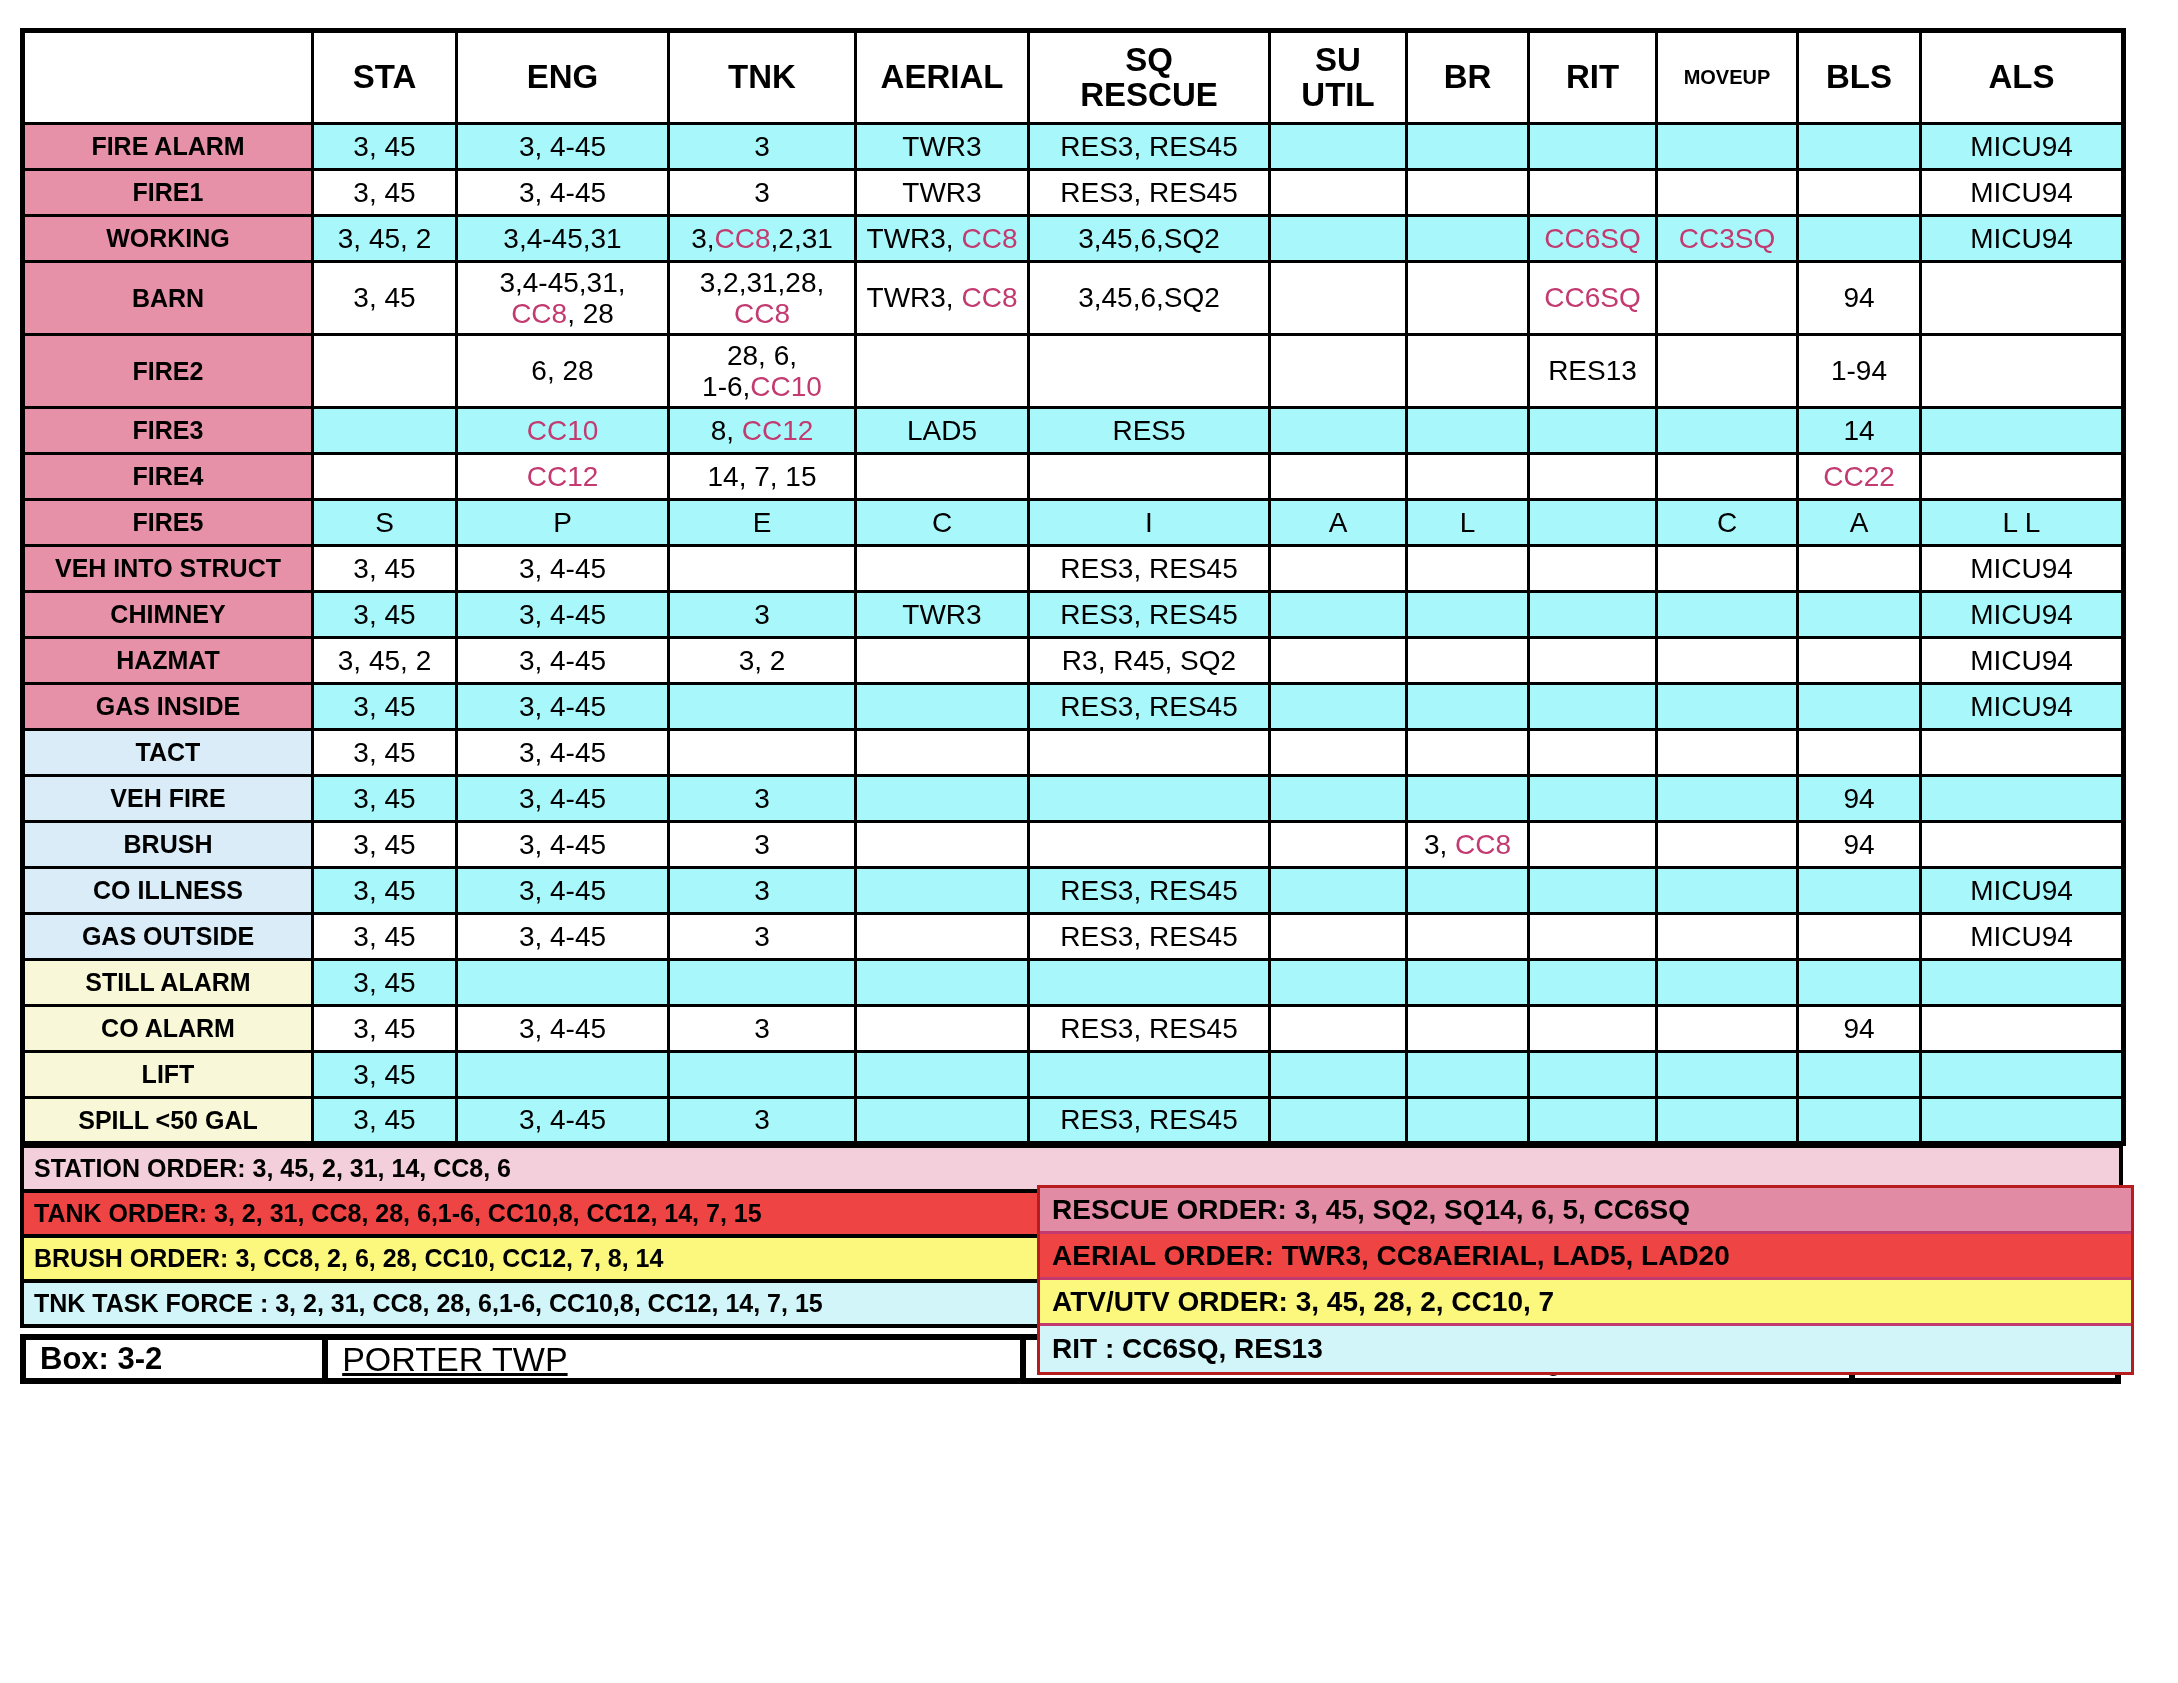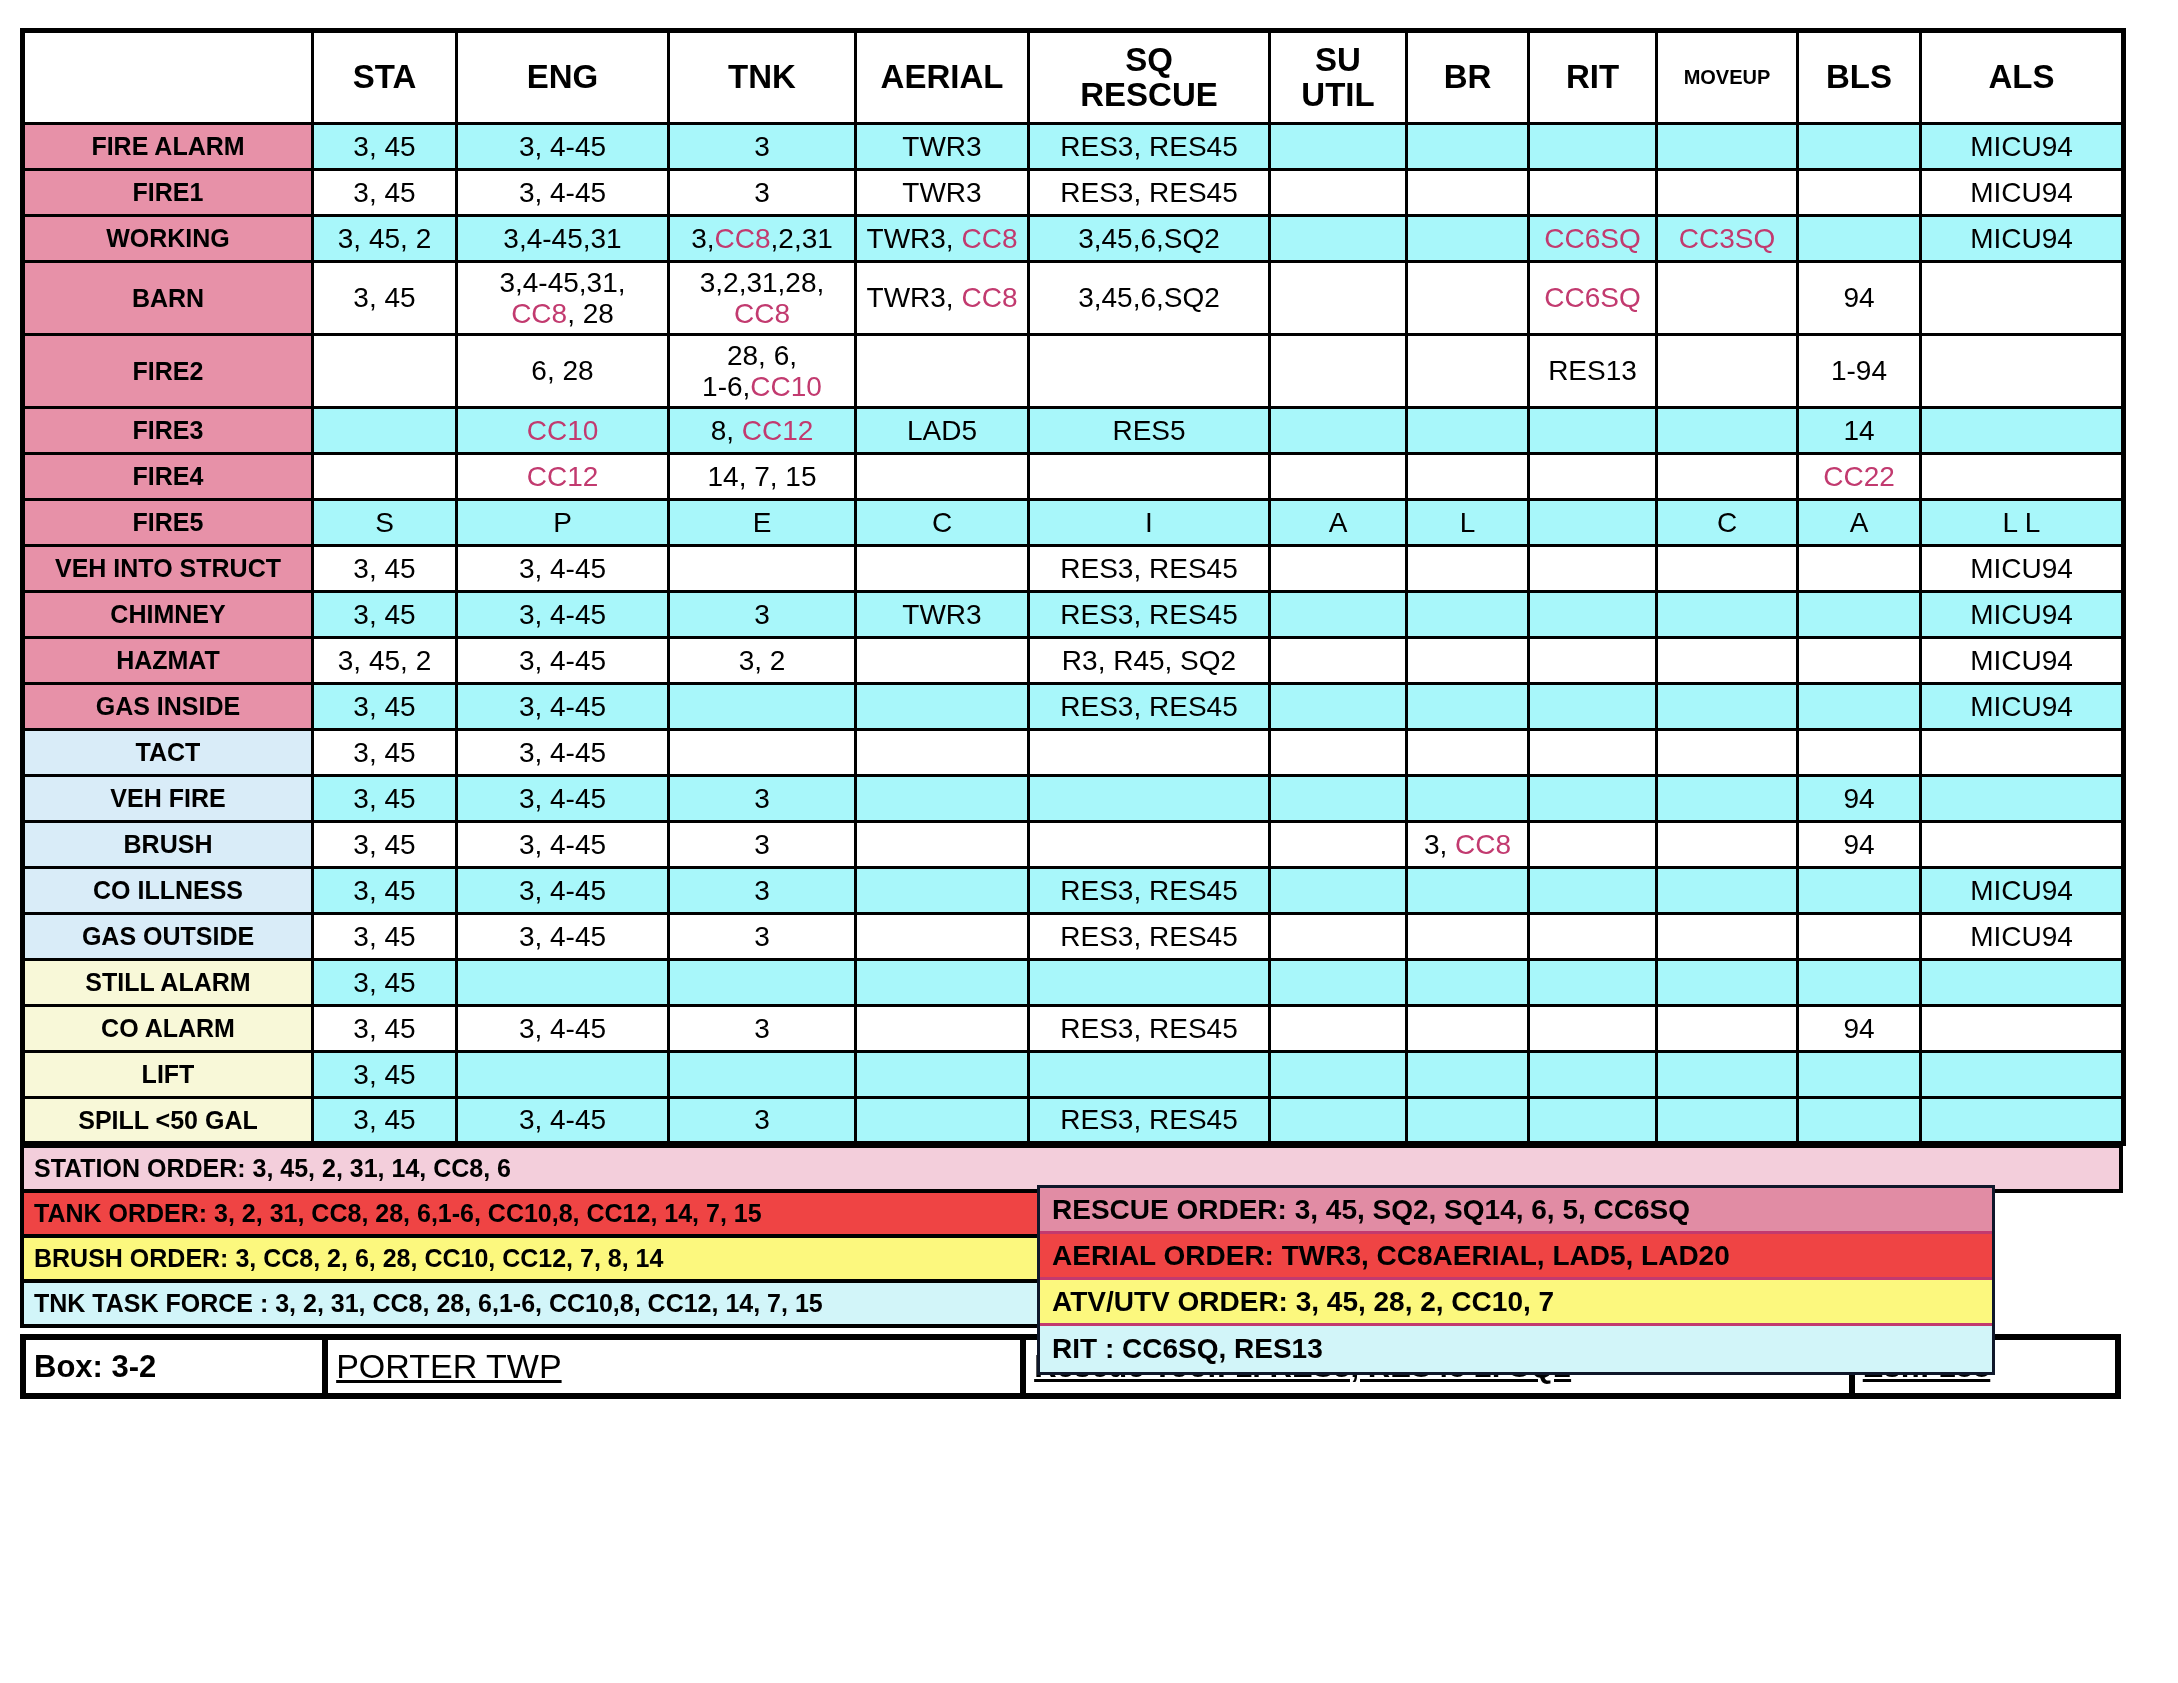--- a/index.html
+++ b/index.html
@@ -28,31 +28,31 @@
   
   .summary-area{position:relative;width:2103px;margin-top:2px;}
   .srow{box-sizing:border-box;border:4px solid #000;margin-top:-4px;height:49px;display:flex;align-items:center;
         font-size:25px;font-weight:bold;color:#000;padding-left:10px;}
   .srow.w-full{width:2103px;}
   .srow.w-left{width:1021px;}
   .bg-pink{background:#f3cedb;}
   .bg-green{background:#ef4444;}
   .bg-yellow{background:#fcf87e;}
   .bg-cyan{background:#d2f5f9;}
-  .right-block{position:absolute;left:1017px;top:41px;width:958px;box-sizing:border-box;
-               border:3px solid #0f172a;z-index:2;background:#fff;}
+  .right-block{position:absolute;left:1017px;top:41px;width:1097px;box-sizing:border-box;
+               border:3px solid #b91c1c;z-index:2;background:#fff;}
   .rrow{box-sizing:border-box;height:46px;display:flex;align-items:center;font-size:28px;font-weight:bold;
         color:#000;padding-left:12px;border-bottom:3px solid #c23a6f;}
   .rrow:last-child{border-bottom:none;}
   .bg-rose{background:#e18ca4;}
 
   
   .footer-bar{position:relative;margin-top:6px;display:flex;width:2101px;}
-  .fcell{box-sizing:border-box;border:6px solid #000;height:65px;display:flex;align-items:center;
-         padding-left:8px;font-size:31px;font-weight:bold;color:#000;background:#fff;}
+  .fcell{box-sizing:border-box;border:6px solid #000;height:50px;display:flex;align-items:center;
+         padding-left:14px;font-size:31px;font-weight:bold;color:#000;background:#fff;}
   .fcell + .fcell{margin-left:-6px;text-decoration:underline;}
   .f-box{width:309px;}
   .f-twp{width:706px;font-weight:normal;font-size:34px;}
   .f-tool{width:837px;}
   .f-esn{width:273px;}
 </style>
 </head>
 <body>
 
 <div class="page">

